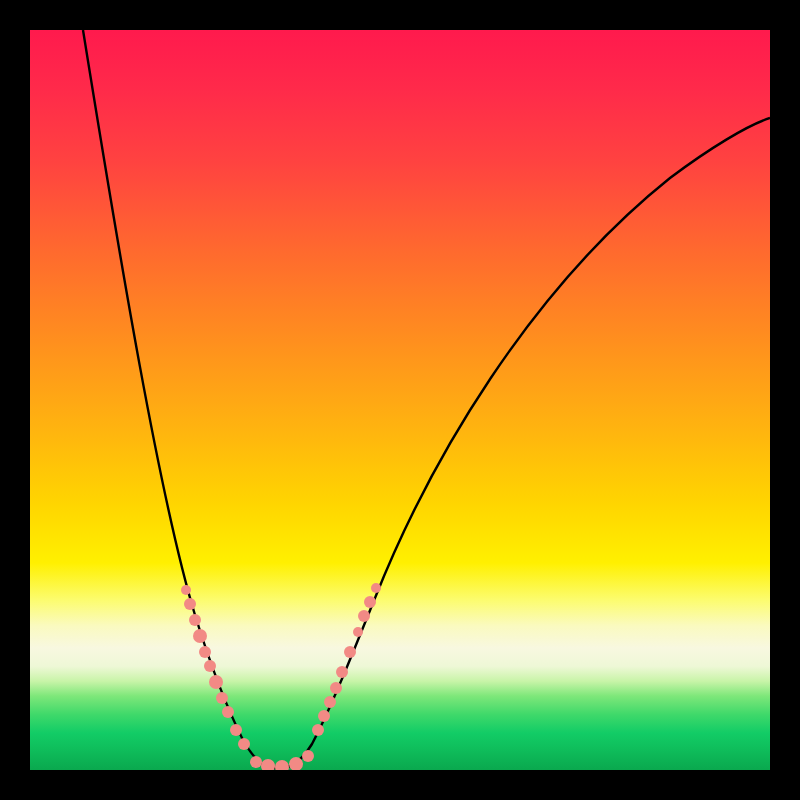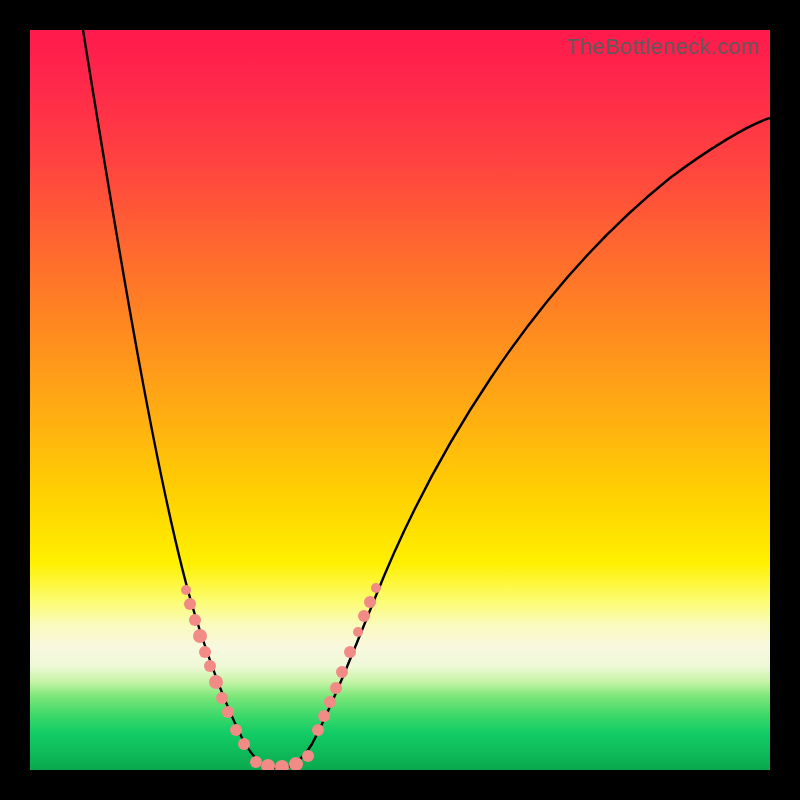--- a/index.html
+++ b/index.html
@@ -71,21 +71,20 @@
     fill: #f28a85;
     stroke: none;
   }
 </style>
 </head>
 <body>
 
 <div class="frame">
   <div class="plot">
 
-    <div class="watermark">TheBottleneck.com</div>
 
     <svg class="curves" viewBox="0 0 740 740">
       <path class="curve" d="M 53 0 C 90 230, 130 470, 165 585 C 182 640, 198 680, 213 710 C 222 726, 230 735, 240 738 L 252 738"></path>
       <path class="curve" d="M 252 738 C 262 738, 272 730, 282 714 C 300 680, 320 630, 345 568 C 400 430, 500 260, 640 148 C 680 118, 718 95, 740 88"></path>
 
       <circle class="dot" cx="156" cy="560" r="5"></circle>
       <circle class="dot" cx="160" cy="574" r="6"></circle>
       <circle class="dot" cx="165" cy="590" r="6"></circle>
       <circle class="dot" cx="170" cy="606" r="7"></circle>
       <circle class="dot" cx="175" cy="622" r="6"></circle>

